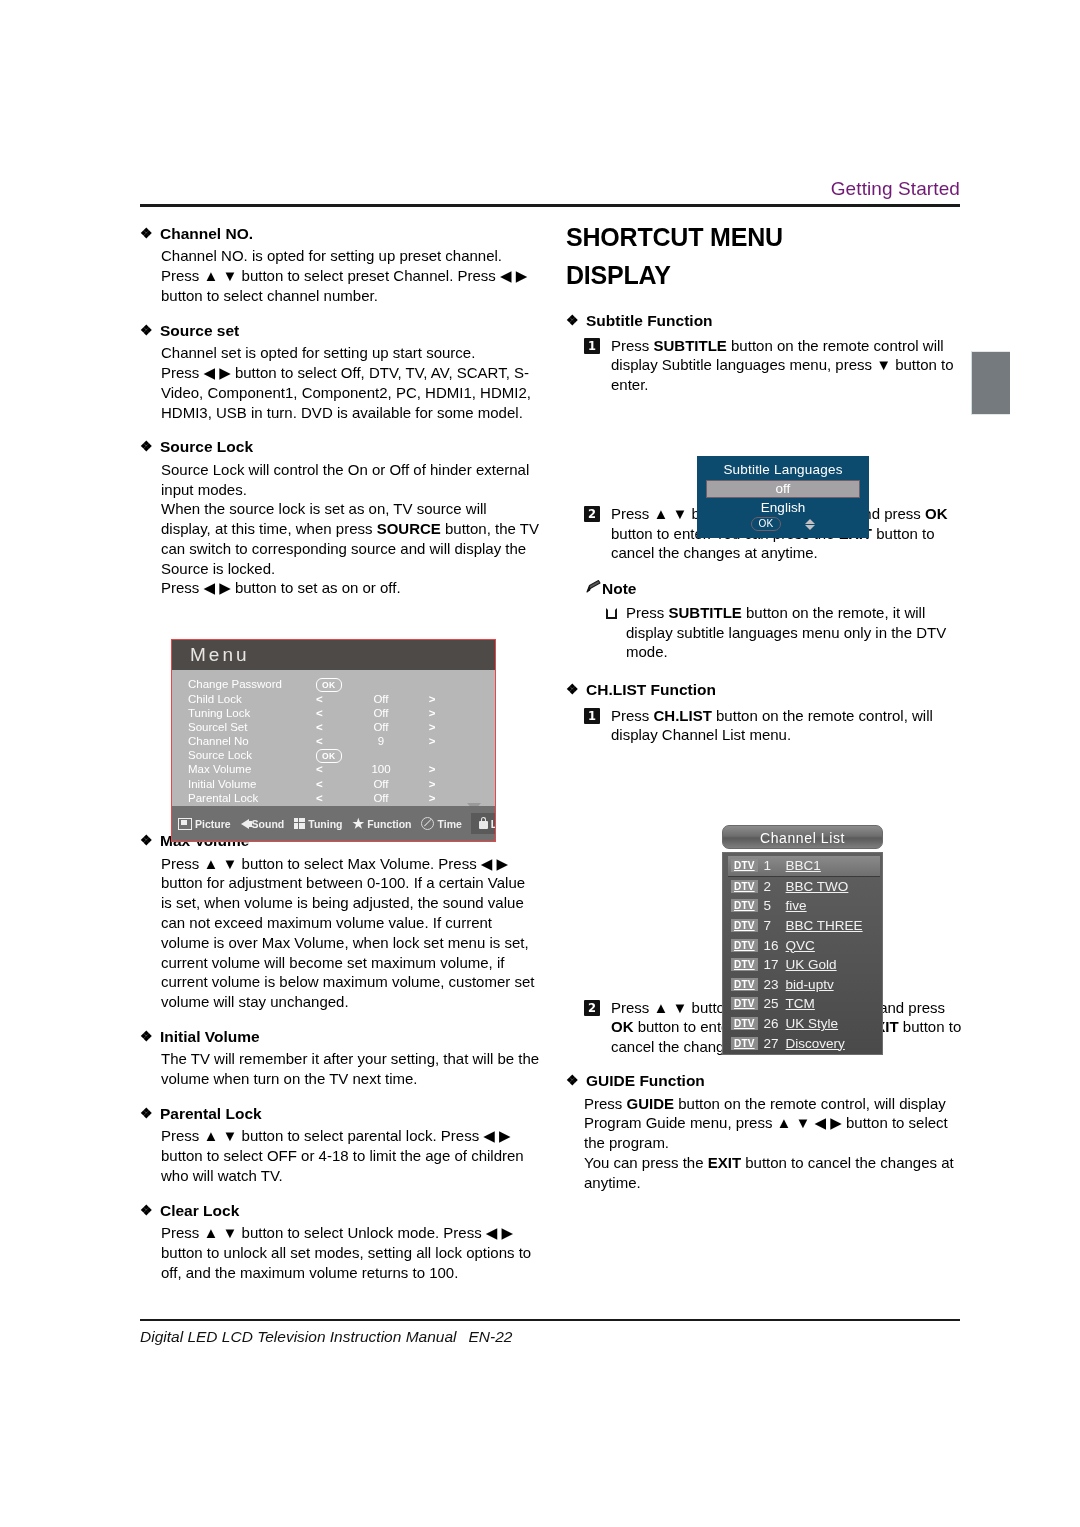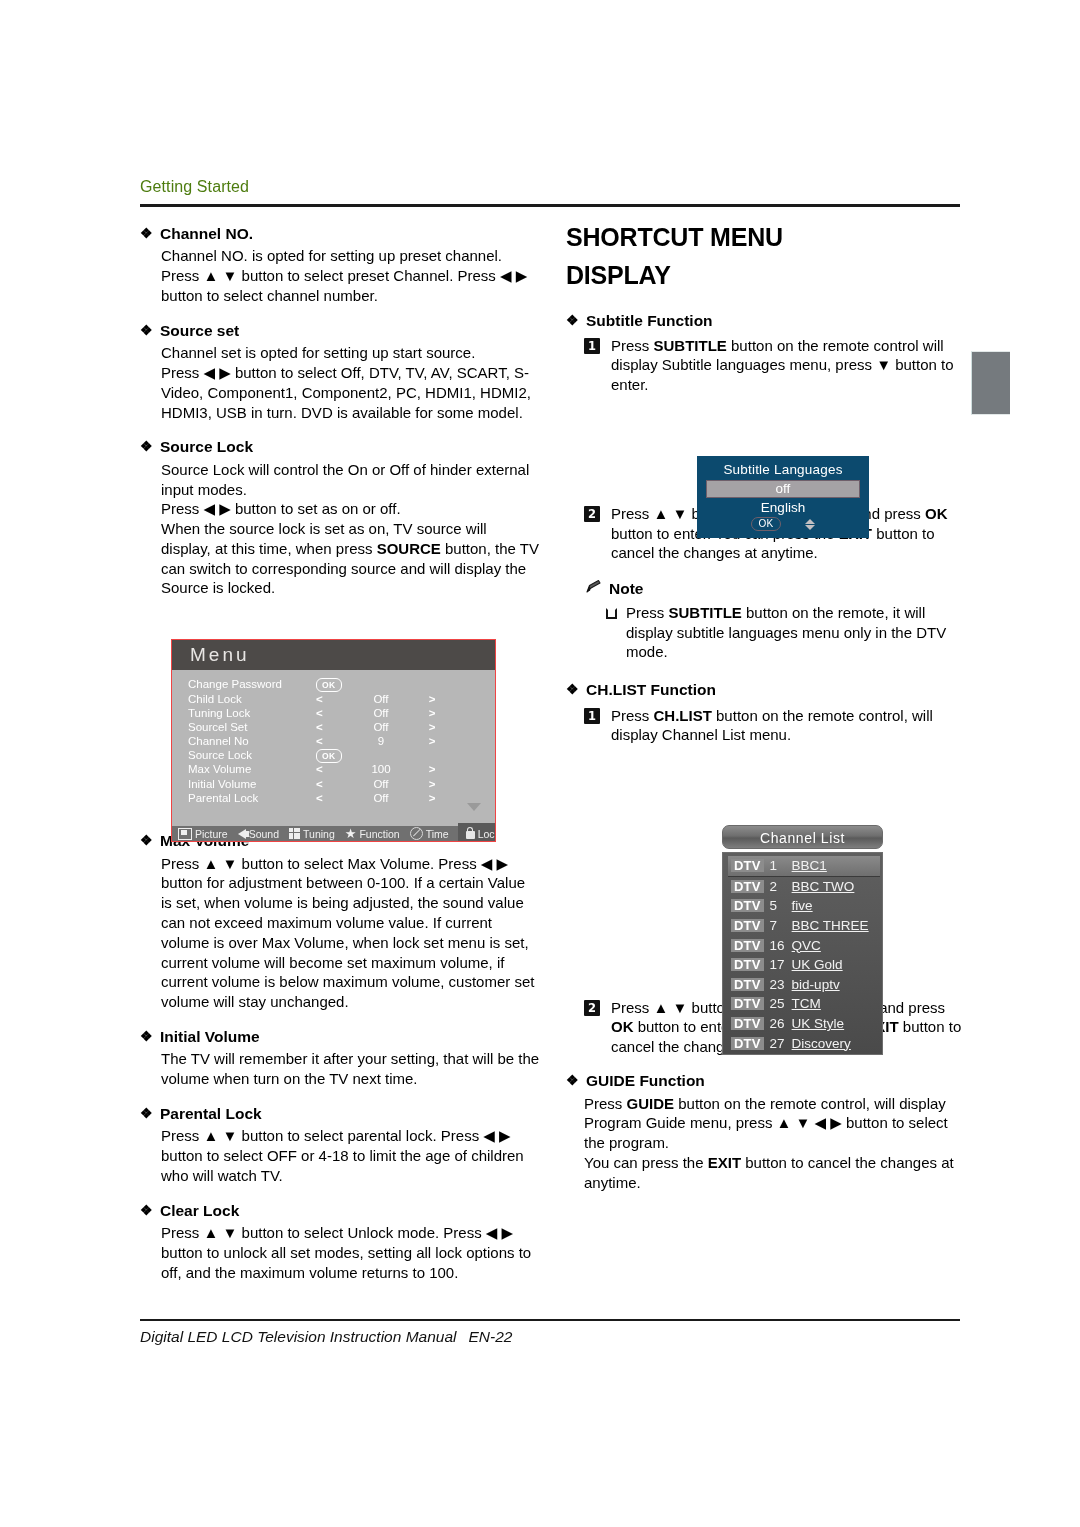--- a/index.html
+++ b/index.html
@@ -22,23 +22,24 @@
     width: 1080px;
     height: 1527px;
   }
 
   
   .running-head {
     position: absolute;
     left: 140px;
     top: 178px;
     width: 820px;
-    font-size: 16px;
+    text-align: right;
+    font-size: 19px;
     letter-spacing: .1px;
-    color: #4d7c0f;
+    color: #701a75;
   }
   .header-rule {
     position: absolute;
     left: 140px;
     top: 204px;
     width: 820px;
     height: 3px;
     background: #1a1a1a;
   }
   .header-rule::after {
@@ -165,21 +166,20 @@
     border-radius: 1px;
     font-family: "DejaVu Sans", sans-serif;
     transform: translateY(2px);
   }
   .step-txt { flex: 1 1 auto; }
 
   
   .note-head {
     display: flex;
     align-items: center;
-    gap: 7px;
     margin-left: 18px;
     margin-top: 16px;
     font-size: 15.5px;
     font-weight: bold;
   }
   .note-items {
     margin-left: 40px;
     margin-top: 4px;
     font-size: 15px;
     line-height: 1.32;
@@ -254,27 +254,28 @@
     bottom: 30px;
     width: 0; height: 0;
     border-left: 7px solid transparent;
     border-right: 7px solid transparent;
     border-top: 8px solid #9a9a9a;
   }
   .tvmenu-tabs {
     position: absolute;
     left: 0; bottom: 0;
     width: 100%;
-    height: 15px;
+    height: 35px;
     background: #707070;
     display: flex;
     align-items: center;
     font-size: 10.5px;
     color: #f0f0f0;
     box-sizing: border-box;
+    font-weight: bold;
   }
   .tvtab {
     display: flex;
     align-items: center;
     gap: 3px;
     padding: 0 5px;
     height: 21px;
   }
   .tvtab.first { padding-left: 6px; }
   .tvtab.active { background: #5a5a5a; padding-left: 8px; padding-right: 10px; margin-left: 4px;}
@@ -387,25 +388,26 @@
   }
   .cl-row.selected {
     background: linear-gradient(180deg,#8a8a8a 0%, #6f6f6f 100%);
     margin-right: 2px;
     border-bottom: 1px solid #3a3a3a;
   }
   .cl-dtv {
     flex: 0 0 auto;
     background: #8c8c8c;
     color: #ffffff;
-    font-size: 13px;
+    font-size: 10px;
     line-height: 11px;
     padding: 1px 3px;
     letter-spacing: .2px;
     font-weight: bold;
+    text-decoration: underline;
   }
   .cl-num { flex: 0 0 auto; min-width: 16px; text-align: left; }
   .cl-name { flex: 1 1 auto; text-decoration: underline; }
 
 </style>
 </head>
 <body>
 
 <div class="page">
 
@@ -438,22 +440,22 @@
       </div>
     </div>
 
     <div class="sec">
       <div class="sec-head">
         <span class="bullet-diamond">❖</span>
         <span>Source Lock</span>
       </div>
       <div class="sec-body">
         <p>Source Lock will control the On or Off of hinder external input modes.</p>
+        <p>When the source lock is set as on, TV source will display, at this time, when press <b>SOURCE</b> button, the TV can switch to corresponding source and will display the Source is locked.</p>
         <p>Press ◀ ▶ button to set as on or off.</p>
-        <p>When the source lock is set as on, TV source will display, at this time, when press <b>SOURCE</b> button, the TV can switch to corresponding source and will display the Source is locked.</p>
       </div>
     </div>
 
     <div style="height:218px"></div>
 
     <div class="sec">
       <div class="sec-head">
         <span class="bullet-diamond">❖</span>
         <span>Max Volume</span>
       </div>

